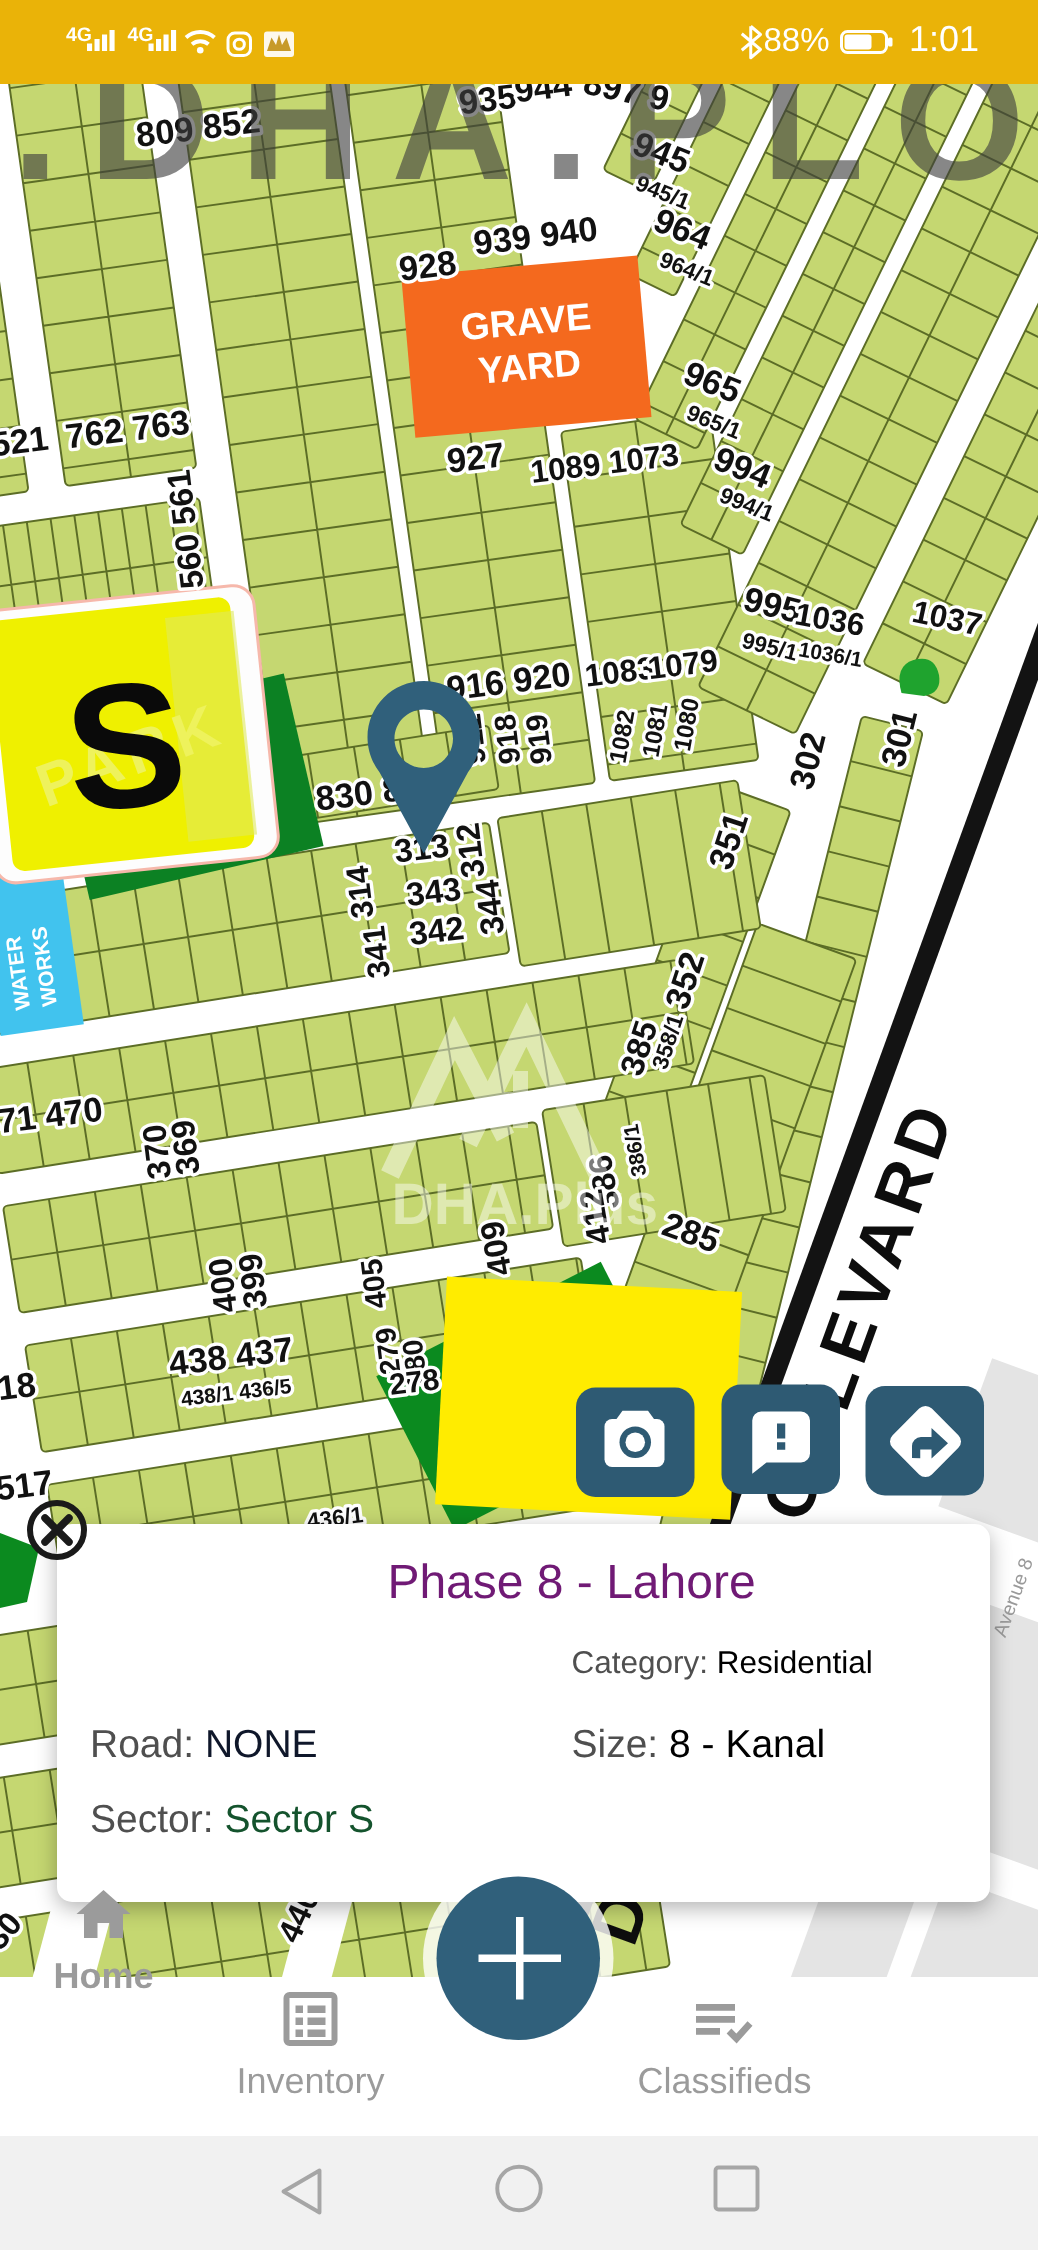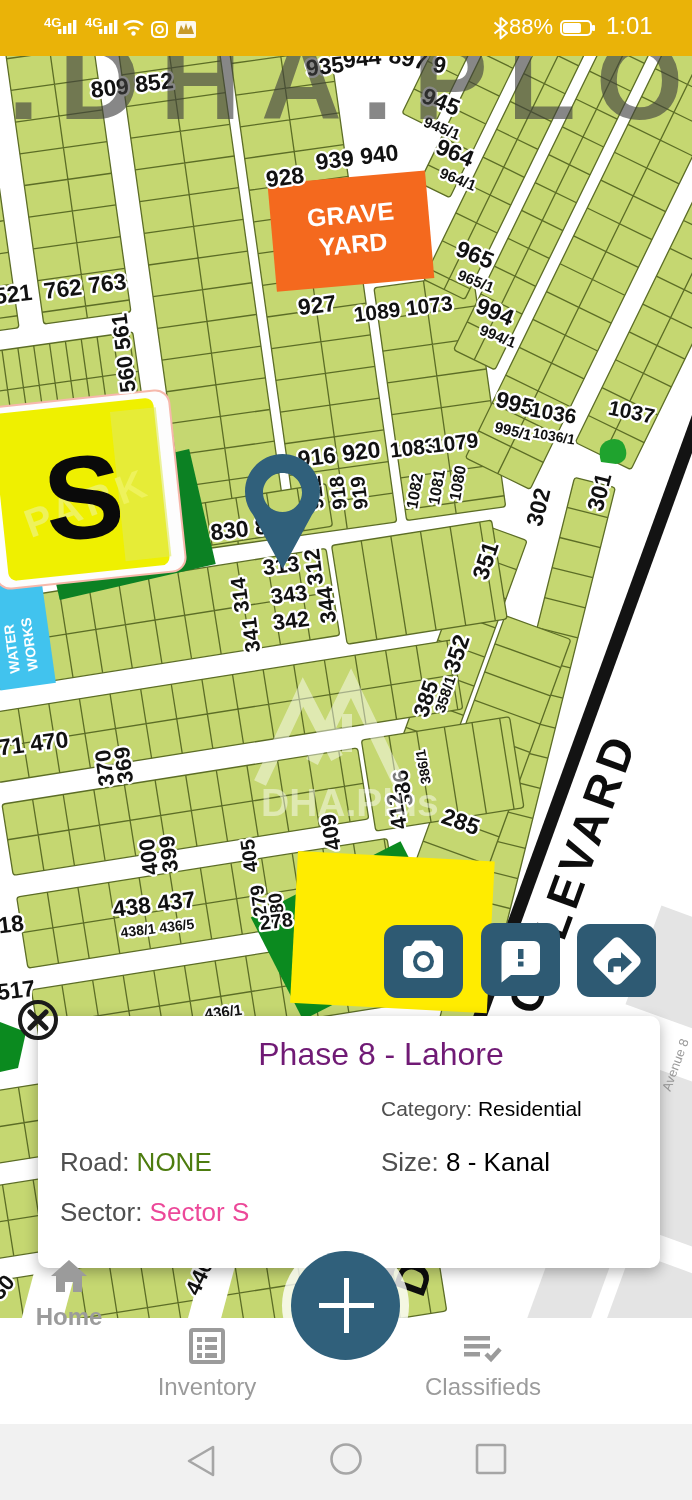--- a/index.html
+++ b/index.html
@@ -342,24 +342,24 @@
   <path d="M31 48 v-8 a6 6 0 0 1 6 -6 h7 v-6 l11 10.2 -11 10.2 v-6 h-7.5 v5.8 z" fill="#2e5a73"></path>
 </svg>
 </div>
 
 <div class="abs" style="left:38px;top:1016px;width:622px;height:252px;background:#fff;border-radius:10px;box-shadow:0 4px 14px rgba(0,0,0,0.3);"></div>
 
 <div class="abs" style="left:38px;top:1036px;width:686px;text-align:center;font-size:32px;color:#701a75;">Phase 8 - Lahore</div>
 
 <div class="abs" style="left:381px;top:1097px;font-size:21px;color:#4f4f4f;">Category: <span style="color:#000;">Residential</span></div>
 
-<div class="abs" style="left:60px;top:1147px;font-size:26px;color:#4f4f4f;">Road: <span style="color:#4d7c0f;">NONE</span></div>
+<div class="abs" style="left:60px;top:1147px;font-size:26px;color:#4f4f4f;">Road: <span style="color:#0f172a;">NONE</span></div>
 <div class="abs" style="left:381px;top:1147px;font-size:26px;color:#4f4f4f;">Size: <span style="color:#000;">8 - Kanal</span></div>
 
-<div class="abs" style="left:60px;top:1197px;font-size:26px;color:#4f4f4f;">Sector: <span style="color:#ec4899;">Sector S</span></div>
+<div class="abs" style="left:60px;top:1197px;font-size:26px;color:#4f4f4f;">Sector: <span style="color:#14532d;">Sector S</span></div>
 
 <svg class="abs" style="left:17px;top:999px;" width="42" height="42">
   <circle cx="21" cy="21" r="18" fill="none" stroke="#1a1a1a" stroke-width="4"></circle>
   <path d="M13 13 L29 29 M29 13 L13 29" stroke="#1a1a1a" stroke-width="5" stroke-linecap="round"></path>
 </svg>
 
 <div class="abs" style="left:291px;top:1251px;width:109px;height:109px;border-radius:50%;background:#30607b;box-shadow:0 0 0 9px rgba(255,255,255,0.8);z-index:30;"></div>
 <div class="abs" style="left:343.5px;top:1278px;width:5px;height:55px;background:#fff;z-index:31;"></div>
 <div class="abs" style="left:318.5px;top:1303px;width:55px;height:5px;background:#fff;z-index:31;"></div>
 

